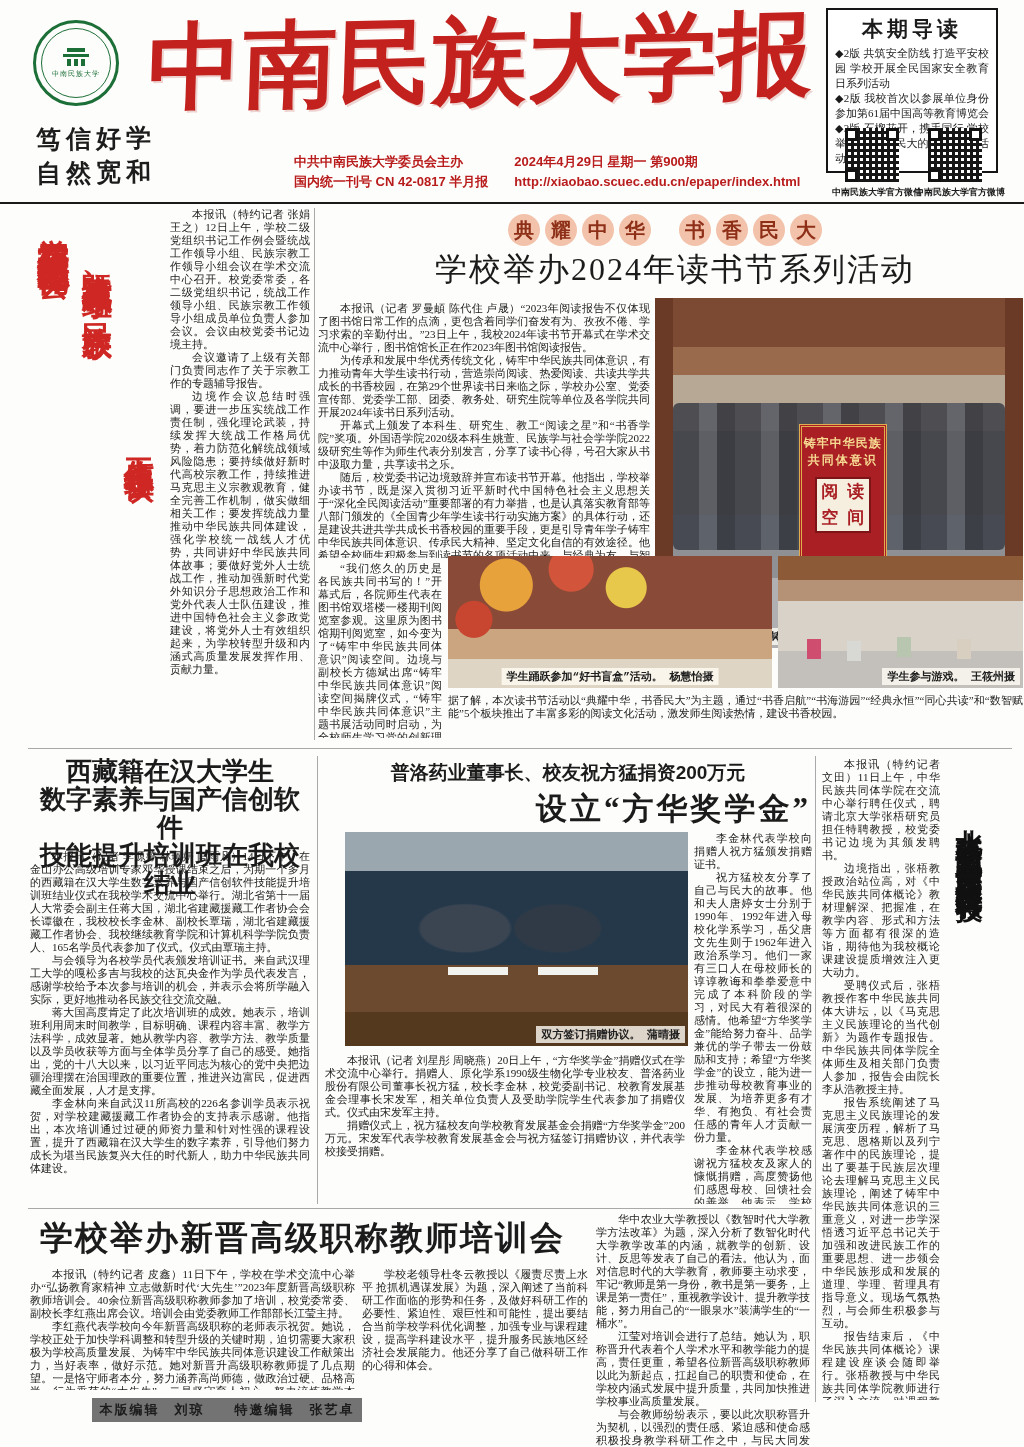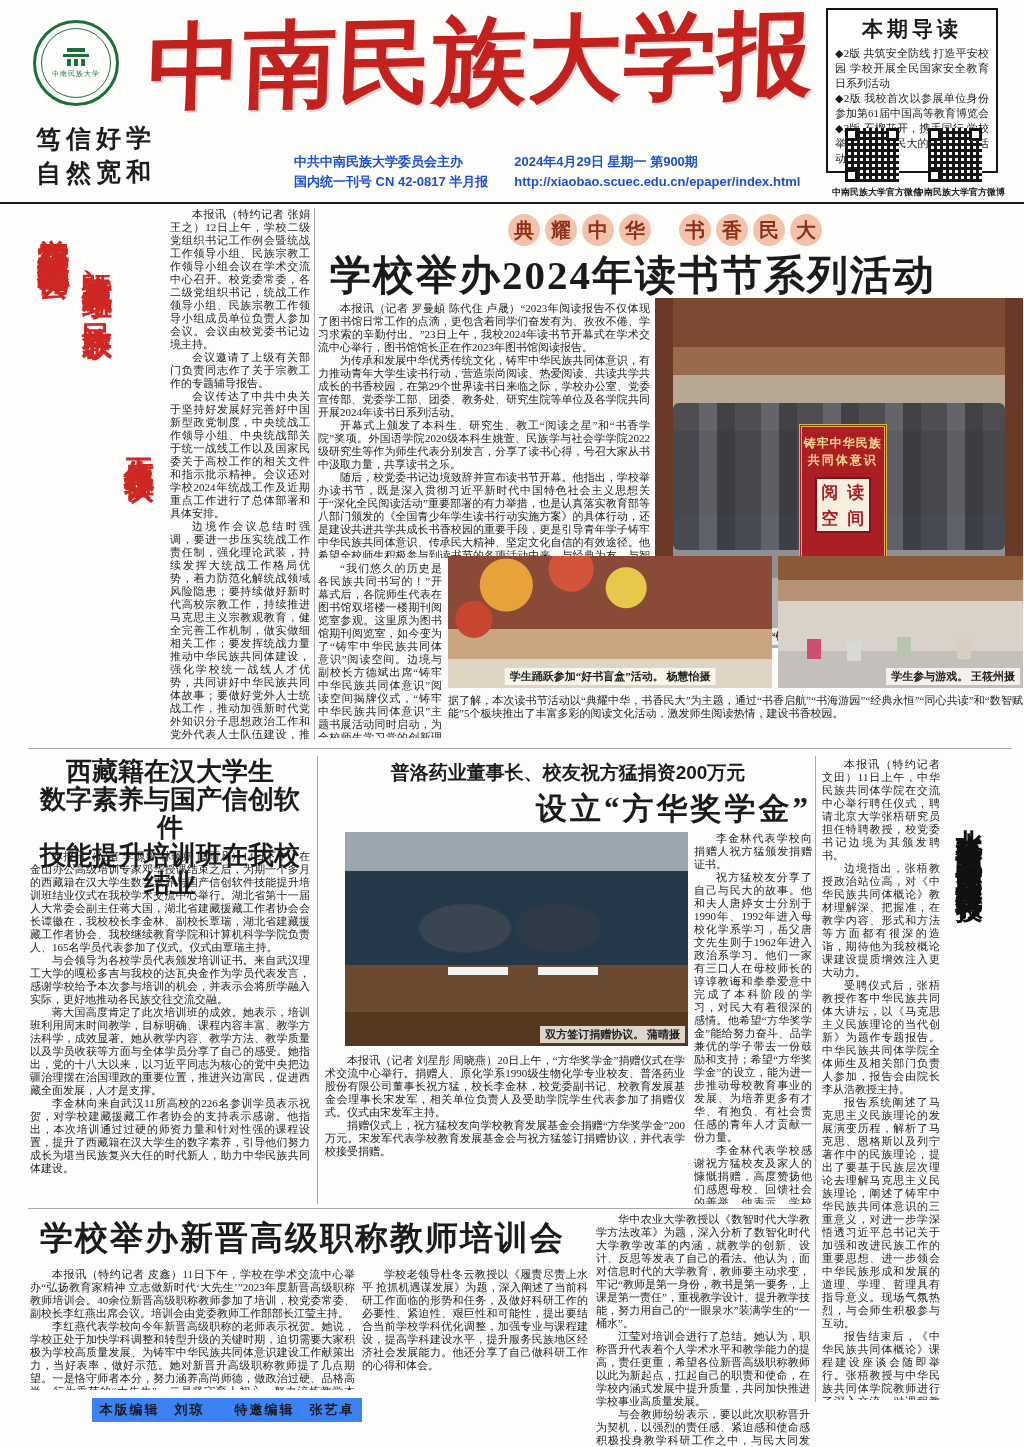--- a/index.html
+++ b/index.html
@@ -16,21 +16,21 @@
   #seal .glyph{width:26px;height:18px;background:
         linear-gradient(#1d6f38 0 0) 50% 0/18px 4px no-repeat,
         linear-gradient(#1d6f38 0 0) 0 6px/26px 3px no-repeat,
         linear-gradient(#1d6f38 0 0) 4px 11px/4px 7px no-repeat,
         linear-gradient(#1d6f38 0 0) 11px 11px/4px 7px no-repeat,
         linear-gradient(#1d6f38 0 0) 18px 11px/4px 7px no-repeat;}
   #seal .sealtxt{font-size:7px;letter-spacing:1px;margin-top:3px;white-space:nowrap;}
   .motto{font-weight:bold;font-size:25px;letter-spacing:5px;color:#1c1c1c;transform:rotate(-1deg);}
   #mast-title{font-weight:900;font-size:94px;line-height:1;color:#c2211d;white-space:nowrap;
         letter-spacing:1px;transform:rotate(-1.2deg) skewX(-3deg);text-shadow:2px 2px 0 rgba(170,25,20,.18);}
-  #info{font-size:13px;line-height:20px;font-weight:bold;color:#1d4ed8;display:flex;gap:26px;}
+  #info{font-size:13px;line-height:20px;font-weight:bold;color:#b91c1c;display:flex;gap:26px;}
   #digest{border:2px solid #151515;background:#fff;padding:5px 7px;box-sizing:border-box;}
   #digest .dg-title{text-align:center;font-size:21px;font-weight:bold;letter-spacing:4px;margin-bottom:3px;}
   #digest .dg-item{font-size:11px;line-height:15px;text-align:justify;}
   .qr{width:54px;height:54px;background:
        repeating-linear-gradient(0deg,#161616 0 3px,rgba(255,255,255,0) 3px 6px),
        repeating-linear-gradient(90deg,#161616 0 3px,#fff 3px 6px);}
   .qr i{position:absolute;width:13px;height:13px;border:3px solid #111;background:#fff;box-sizing:border-box;}
   .qr i.tl{top:0;left:0}.qr i.tr{top:0;right:0}.qr i.bl{bottom:0;left:0}
   .qrcap{font-size:9px;text-align:center;font-weight:bold;white-space:nowrap;
          font-family:"Liberation Sans","DejaVu Sans",sans-serif;}
@@ -39,32 +39,32 @@
   
   .vhl{writing-mode:vertical-rl;text-orientation:upright;font-weight:900;color:#cf2824;
        font-family:"Liberation Sans","DejaVu Sans",sans-serif;letter-spacing:2px;line-height:1;}
   .body-text{font-size:11px;line-height:13px;text-align:justify;overflow:hidden;}
   .body-text p{margin:0;text-indent:2em;}
   .body-text .lede{font-weight:normal;}
   .badge-row{display:flex;align-items:center;gap:5px;}
   .badge-ch{width:32px;height:32px;border-radius:50%;background:#f3c2ab;color:#8e2f18;
        font-weight:bold;font-size:20px;display:flex;align-items:center;justify-content:center;}
   .badge-gap{width:18px;}
-  .hl-read{font-size:41px;font-weight:700;letter-spacing:2px;text-align:left;white-space:nowrap;}
-  .photo{overflow:hidden;}
+  .hl-read{font-size:32px;font-weight:400;letter-spacing:2px;text-align:center;white-space:nowrap;}
+  .photo{overflow:hidden;font-family:Liberation Mono, monospace;}
   .cap{position:absolute;background:rgba(255,252,245,.8);padding:1px 5px;font-size:11px;
        font-weight:bold;color:#1e1e1e;white-space:nowrap;}
   .hl-mid{font-size:26px;font-weight:900;text-align:center;line-height:28px;}
   .kicker{font-size:19px;font-weight:bold;text-align:center;white-space:nowrap;
        font-family:"Liberation Sans","DejaVu Sans",sans-serif;}
   .hl-don{font-size:31px;font-weight:900;text-align:right;letter-spacing:3px;white-space:nowrap;}
   .vhl-black{writing-mode:vertical-rl;text-orientation:upright;font-weight:900;font-size:27px;
        letter-spacing:3px;color:#111;line-height:1;}
   .hl-bottom{font-size:33px;font-weight:900;text-align:left;letter-spacing:2px;white-space:nowrap;}
-  #footer-box{background:#3b82f6;display:flex;align-items:center;justify-content:center;
+  #footer-box{background:#737373;display:flex;align-items:center;justify-content:center;
        font-size:13px;font-weight:bold;letter-spacing:2px;
        font-family:"Liberation Sans","DejaVu Sans",sans-serif;}
   
   #photo1{background:
      linear-gradient(90deg,#6b3a26 0 5%,rgba(0,0,0,0) 5% 95%,#6b3a26 95%),
      linear-gradient(180deg,#7c4a33 0 14%,#9a6a4c 14% 22%,#b7a795 22% 38%,#8e8277 38% 62%,#8f9093 62% 80%,#b0b0b2 80%);}
   #photo1 .crowd{position:absolute;left:5%;top:30%;width:90%;height:42%;
      background:repeating-linear-gradient(90deg,#3b3e47 0 26px,#565a63 26px 44px,#2e3139 44px 62px);
      filter:blur(0.5px);opacity:.85;border-radius:6px;}
   #sign{position:absolute;left:39%;top:36%;width:24%;height:52%;background:#a91f23;
@@ -138,21 +138,20 @@
 
   <div class="abs rule" style="left:0;top:202px;width:1024px;height:2px;"></div>
 
   <div class="abs vhl" style="left:38px;top:214px;font-size:32px;">学校召开二级党组织书记工作例会</div>
   <div class="abs vhl" style="left:82px;top:250px;font-size:30px;">暨统战工作领导小组、民族宗教</div>
   <div class="abs vhl" style="left:124px;top:434px;font-size:30px;">工作领导小组会议</div>
 
   <div class="abs body-text" style="left:170px;top:208px;width:140px;height:532px;">
     <p class="lede">本报讯（特约记者 张娟 王之）12日上午，学校二级党组织书记工作例会暨统战工作领导小组、民族宗教工作领导小组会议在学术交流中心召开。校党委常委，各二级党组织书记，统战工作领导小组、民族宗教工作领导小组成员单位负责人参加会议。会议由校党委书记边境主持。</p>
     <p>会议邀请了上级有关部门负责同志作了关于宗教工作的专题辅导报告。</p>
-    <p>会议传达了中共中央关于坚持好发展好完善好中国新型政党制度，中央统战工作领导小组、中央统战部关于统一战线工作以及国家民委关于高校工作的相关文件和指示批示精神。会议还对学校2024年统战工作及近期重点工作进行了总体部署和具体安排。</p>
     <p>边境作会议总结时强调，要进一步压实统战工作责任制，强化理论武装，持续发挥大统战工作格局优势，着力防范化解统战领域风险隐患；要持续做好新时代高校宗教工作，持续推进马克思主义宗教观教育，健全完善工作机制，做实做细相关工作；要发挥统战力量推动中华民族共同体建设，强化学校统一战线人才优势，共同讲好中华民族共同体故事；要做好党外人士统战工作，推动加强新时代党外知识分子思想政治工作和党外代表人士队伍建设，推进中国特色社会主义参政党建设，将党外人士有效组织起来，为学校转型升级和内涵式高质量发展发挥作用、贡献力量。</p>
   </div>
   <div class="abs divider" style="left:314px;top:208px;width:1px;height:532px;"></div>
 
   <div class="abs badge-row" style="left:508px;top:214px;">
     <span class="badge-ch">典</span>
     <span class="badge-ch">耀</span>
     <span class="badge-ch">中</span>
     <span class="badge-ch">华</span>
     <span class="badge-gap"></span>

